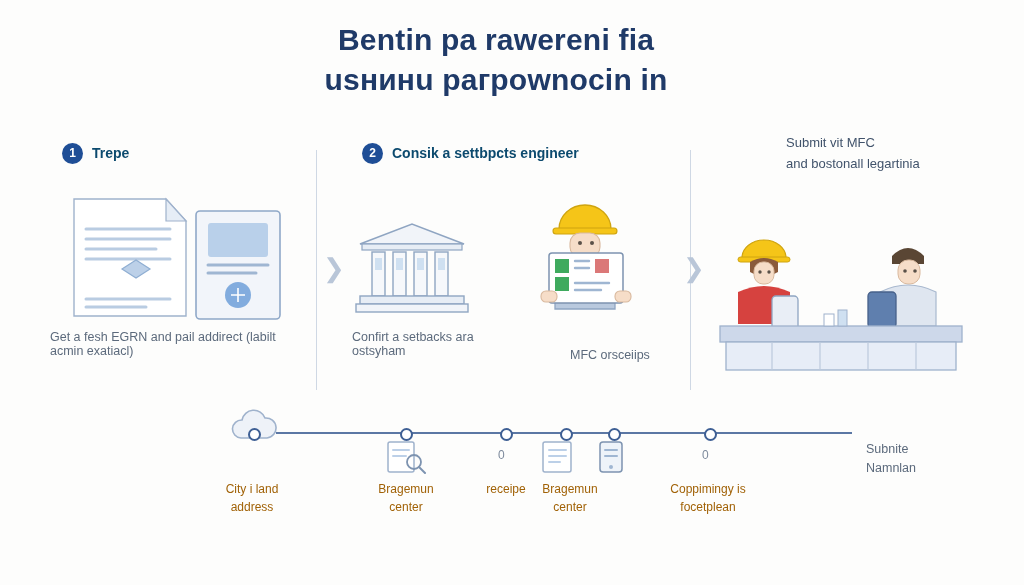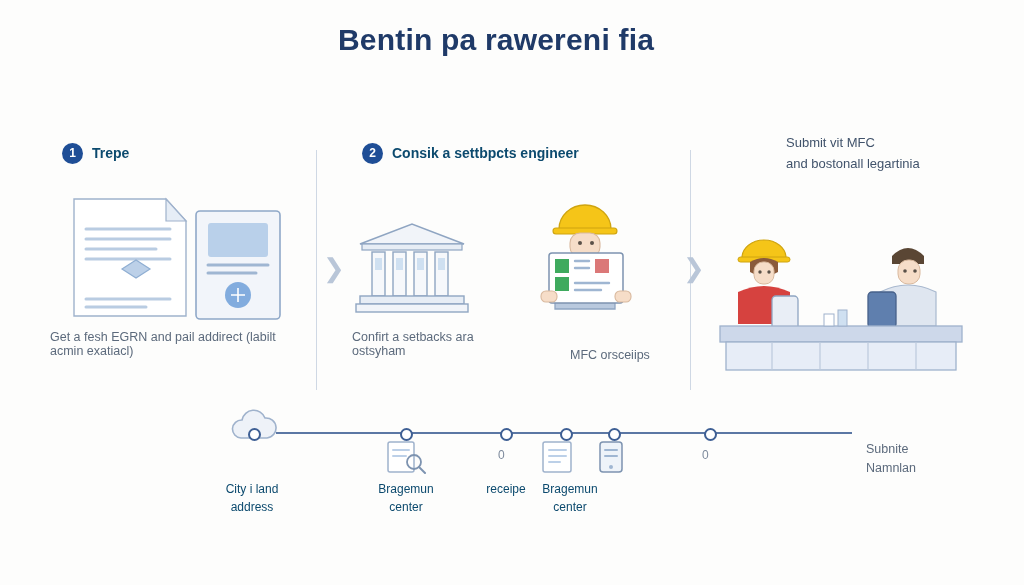--- a/index.html
+++ b/index.html
@@ -104,21 +104,21 @@
     border: 2px solid #3e5f94;
     background: #ffffff;
     top: 428px;
   }
   .tl-label {
     position: absolute;
     top: 480px;
     width: 120px;
     text-align: center;
     font-size: 12px;
-    color: #0c4a6e;
+    color: #a16207;
     line-height: 18px;
   }
   .tl-zero {
     position: absolute;
     top: 448px;
     font-size: 12px;
     color: #7d8a9c;
   }
   .right-note {
     position: absolute;
@@ -135,20 +135,21 @@
     width: 230px;
   }
 </style>
 </head>
 <body>
 
 <div id="canvas">
 
   <div class="title-block">
     <div class="title-line">Bentin pa rawereni fia</div>
+    <div class="title-line">usнинu paгpownocin in</div>
   </div>
 
   <div class="vdiv" style="left:316px; top:150px; height:240px;"></div>
   <div class="vdiv" style="left:690px; top:150px; height:240px;"></div>
 
   <div class="chev" style="left:323px; top:255px;">❯</div>
   <div class="chev" style="left:683px; top:255px;">❯</div>
 
   <div class="col" style="left:62px; width:240px;">
     <div class="col-head">
@@ -355,14 +356,18 @@
     <div>center</div>
   </div>
   <div class="tl-label" style="left:446px;">
     <div>receipe</div>
     <div></div>
   </div>
   <div class="tl-label" style="left:510px;">
     <div>Bragemun</div>
     <div>center</div>
   </div>
+  <div class="tl-label" style="left:648px;">
+    <div>Coppimingy is</div>
+    <div>focetplean</div>
+  </div>
 
 </div>
 
 </body></html>

